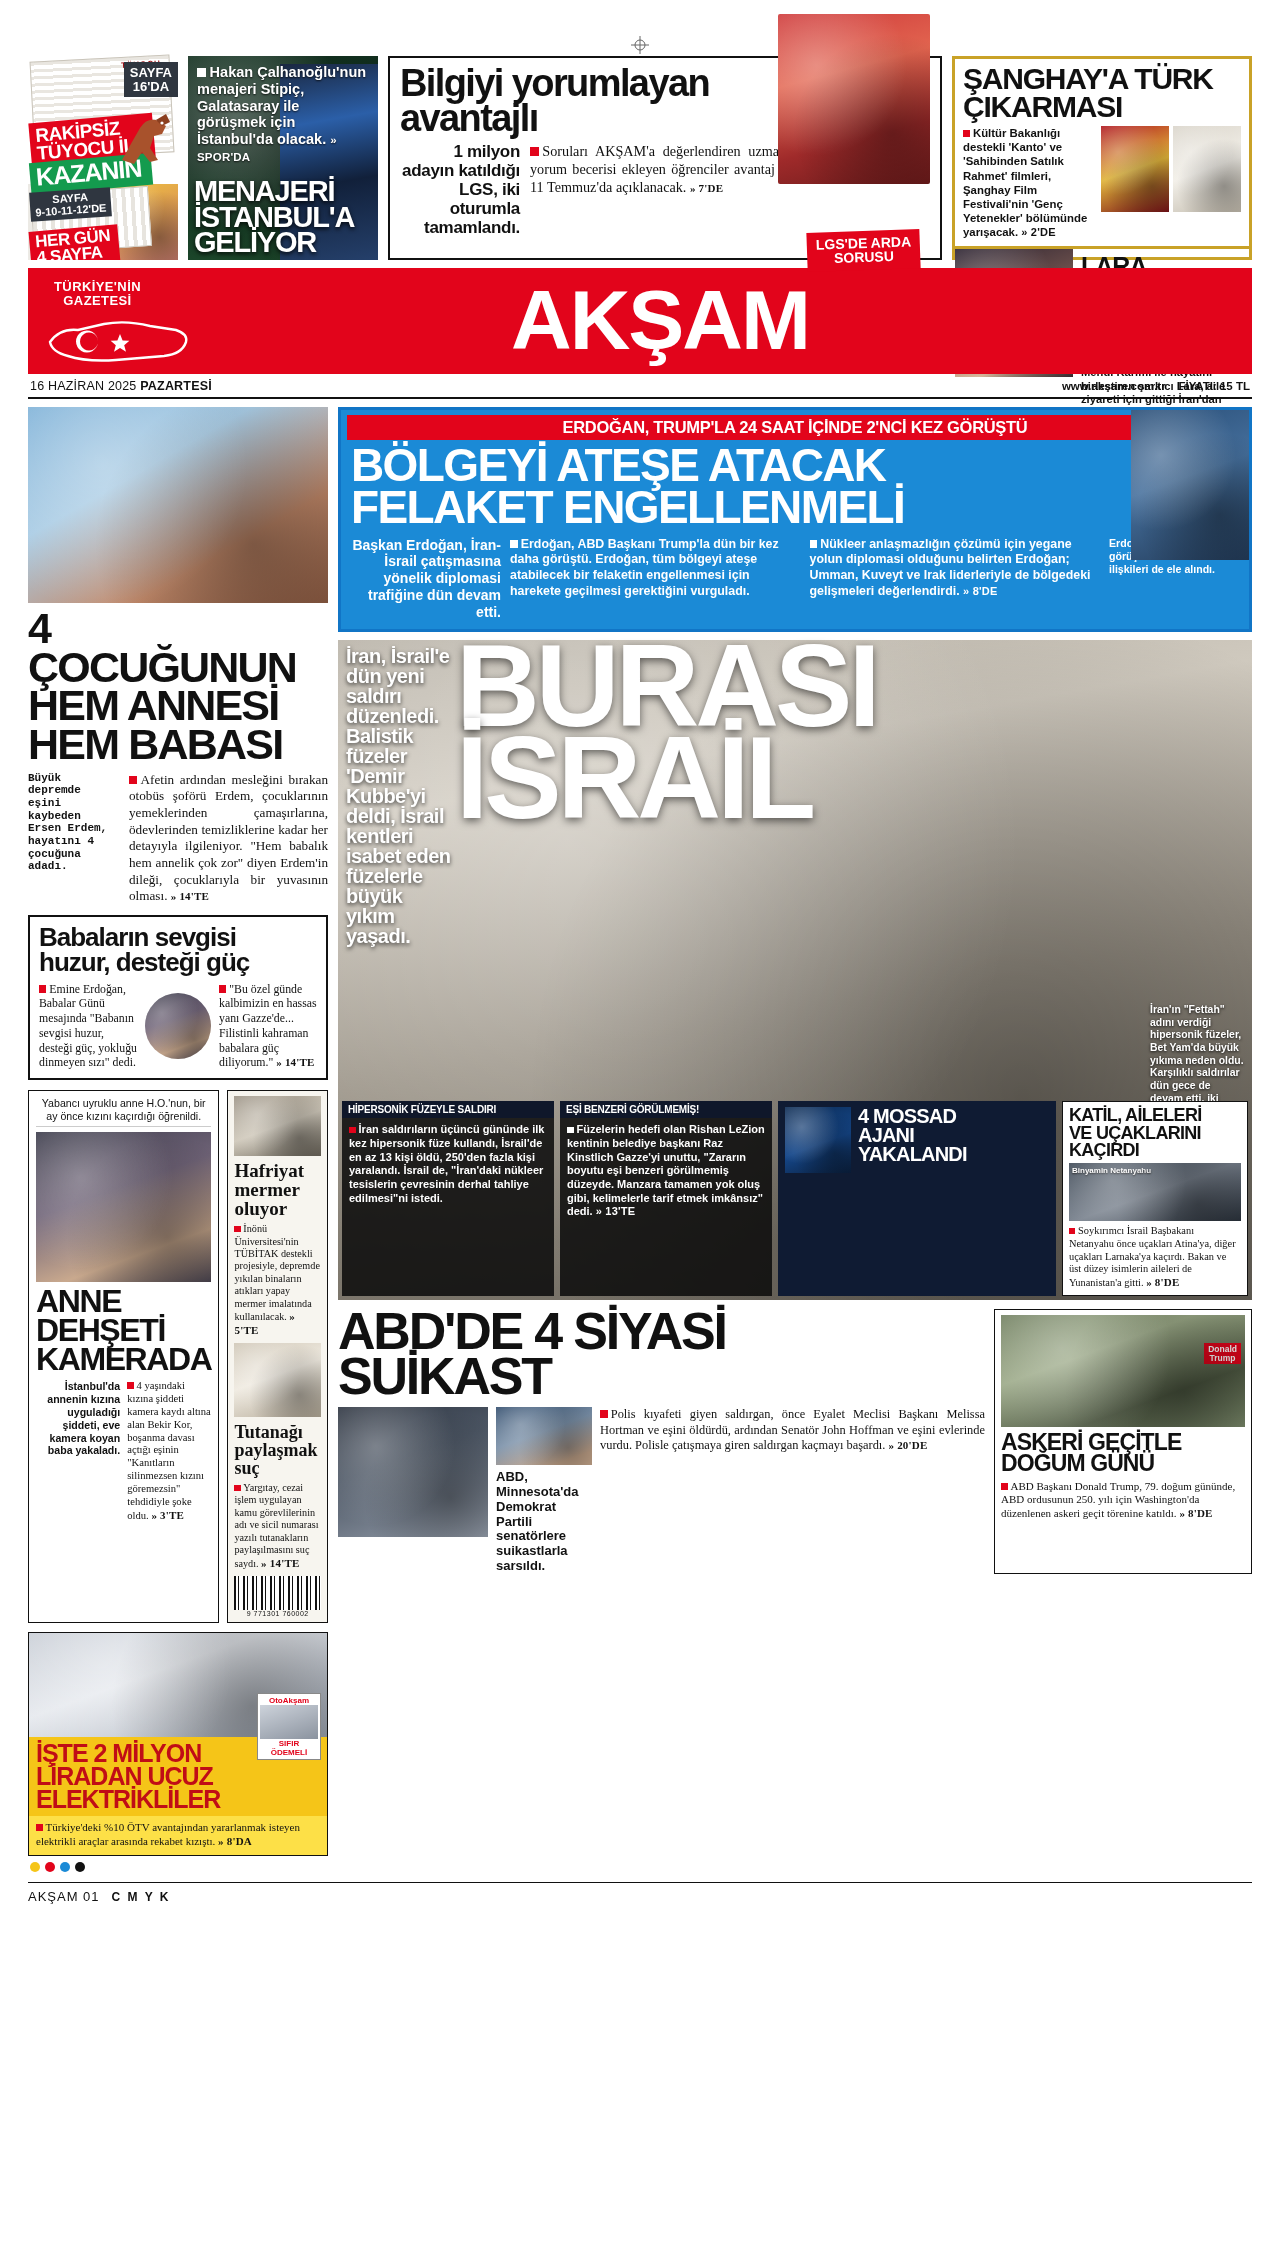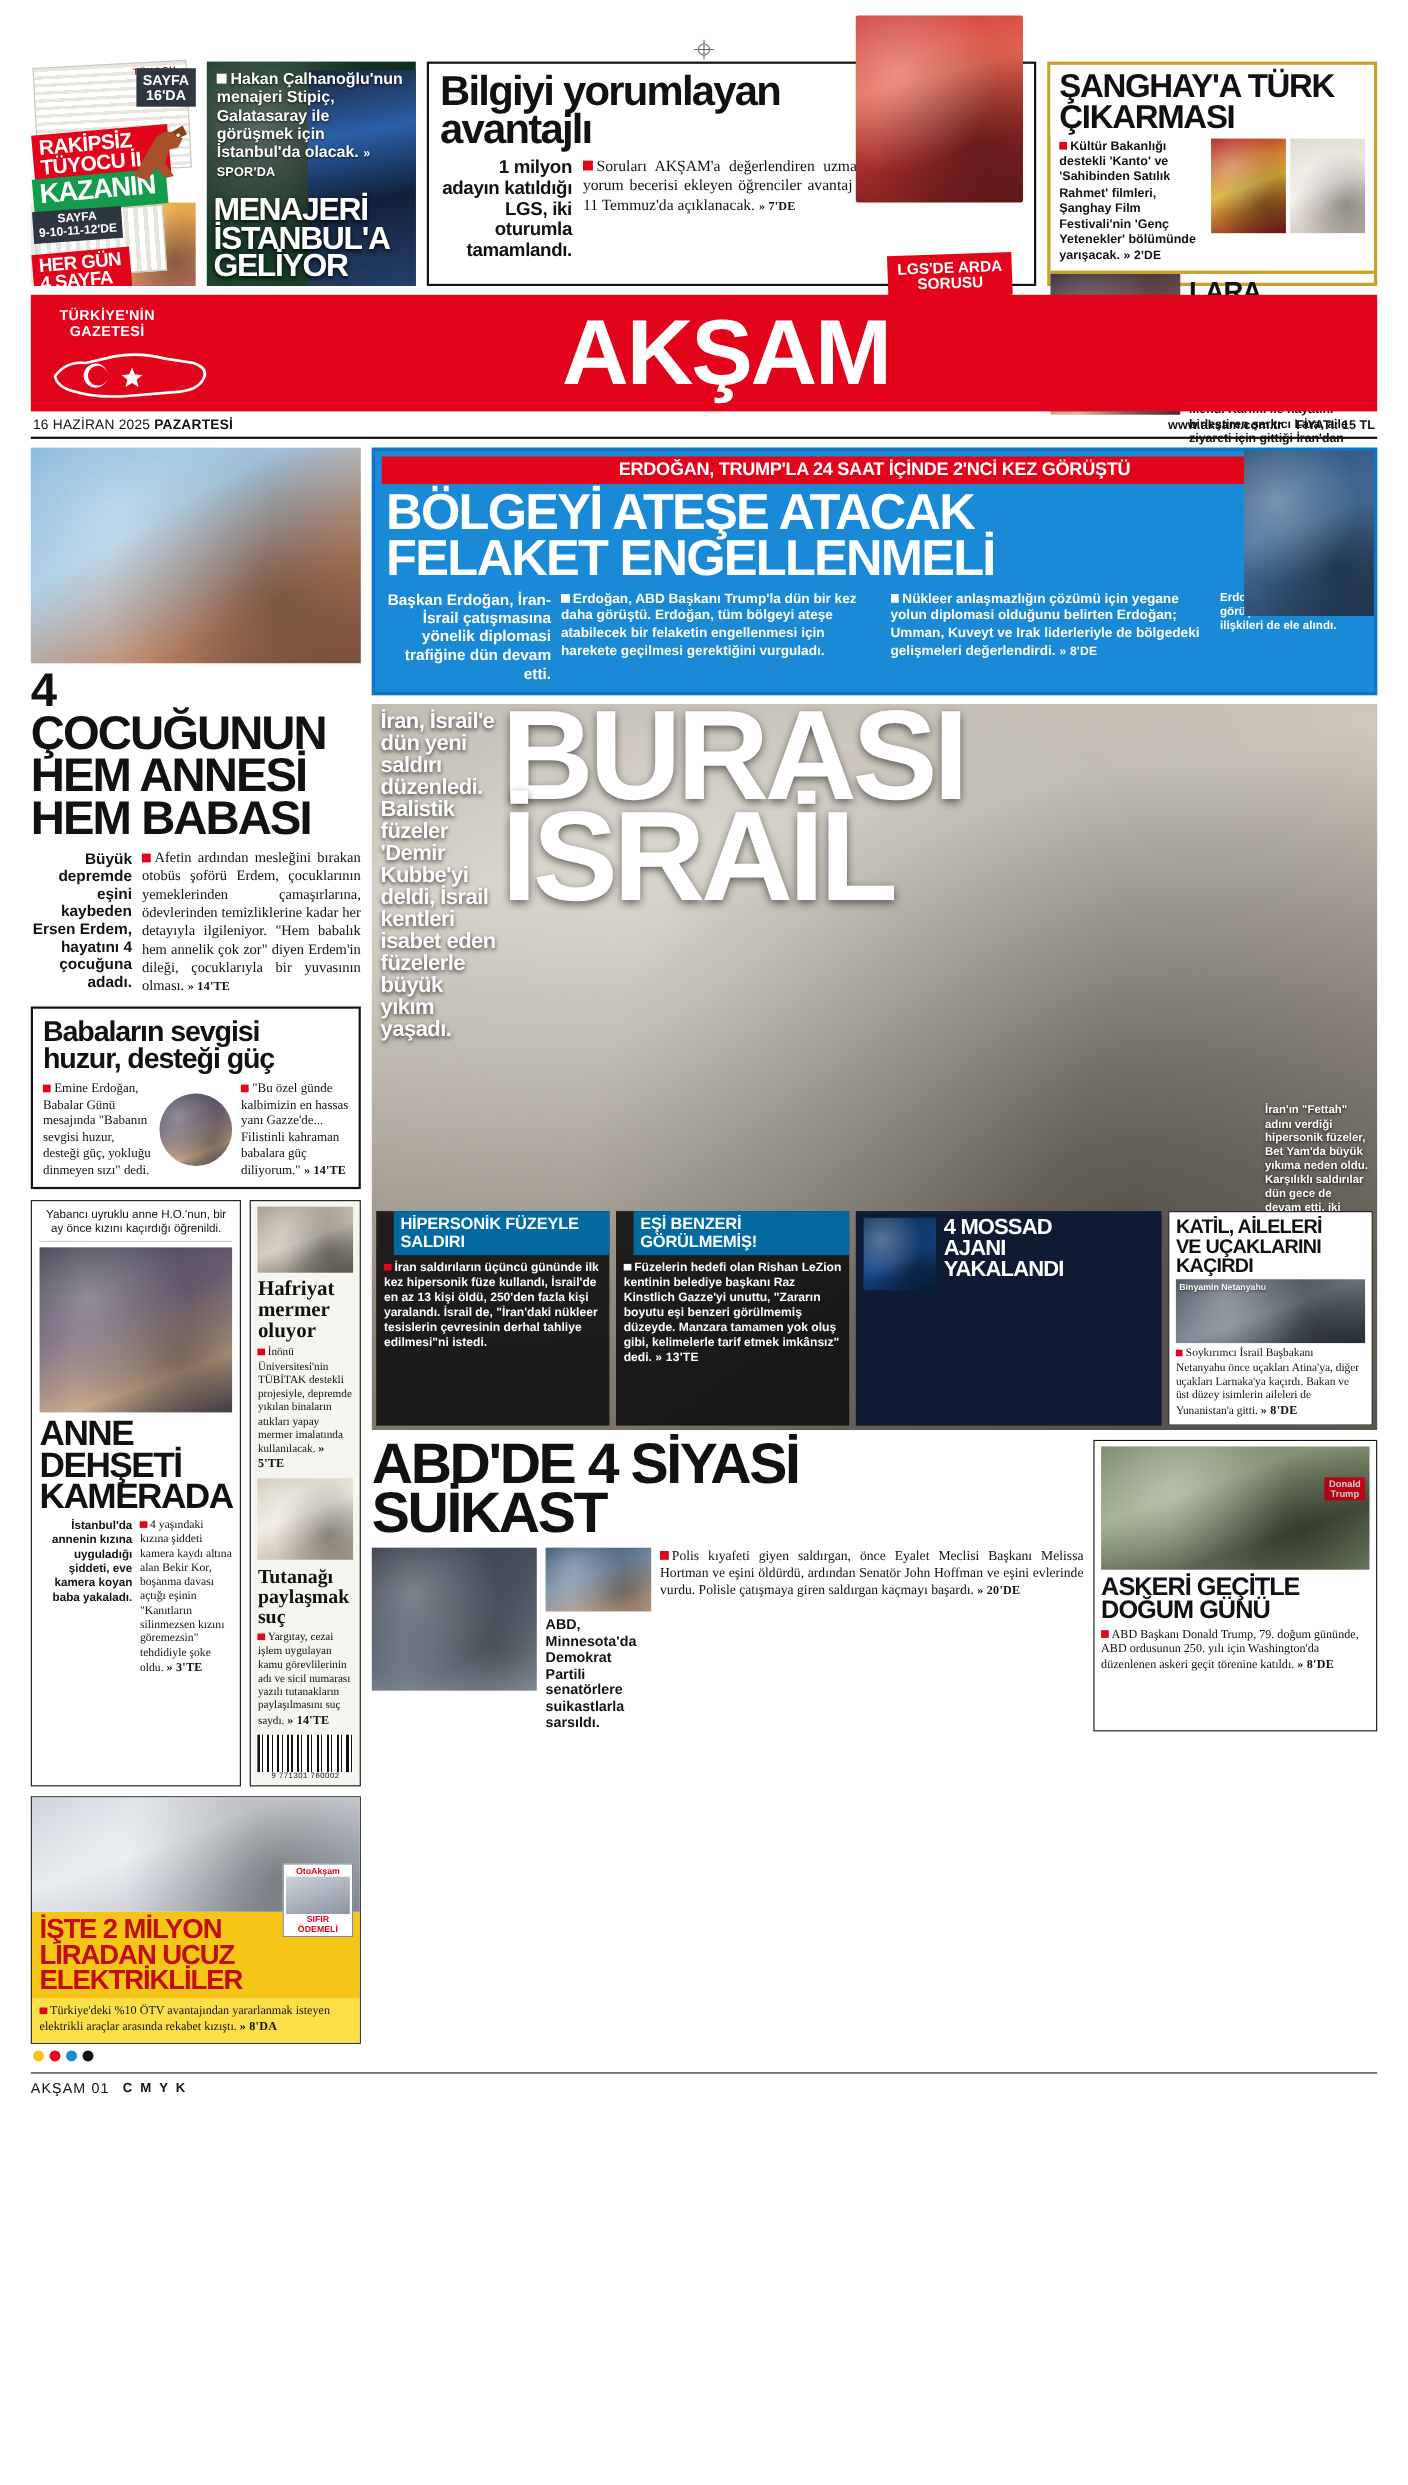--- a/index.html
+++ b/index.html
@@ -122,21 +122,21 @@
 
   
   .main { display:flex; gap:10px; margin-top:8px; }
   .colL { width:300px; }
   .colR { flex:1; }
 
   
   .famphoto { height:196px; }
   .bigL { font-size:43px; font-weight:800; line-height:.90; letter-spacing:-1.8px; margin-top:6px; }
   .underL { display:flex; gap:9px; margin-top:8px; }
-  .underL .lead { width:92px; text-align:right; font-weight:800; font-size:14px; line-height:1.15; }
+  .underL .lead { width:92px; font-weight:800; font-size:11px; line-height:1.15;font-family:Liberation Mono, monospace; }
   .underL .body { flex:1; font-family:"Liberation Serif", serif; font-size:13.2px; line-height:1.26; text-align:justify; }
 
   .babalar { border:2px solid #111; margin-top:10px; padding:8px 9px; }
   .babalar h3{font-size:26px;font-weight:800;line-height:.96;letter-spacing:-1px;}
   .babalar .row{display:flex;gap:8px;margin-top:7px;}
   .babalar .c{flex:1;font-size:11.8px;line-height:1.25;font-family:"Liberation Serif",serif;}
   .babalar .pic{width:66px;height:66px;border-radius:50%;align-self:center;}
 
   
   .lowleft { display:flex; gap:8px; margin-top:10px; }
@@ -187,21 +187,21 @@
   .hero .img{position:absolute;inset:0;}
   .hero .lead{position:absolute;left:8px;top:6px;width:108px;color:#fff;font-weight:800;
      font-size:20px;line-height:1.0;letter-spacing:-.5px;text-shadow:0 2px 4px rgba(0,0,0,.7);}
   .hero h1{position:absolute;left:118px;top:0;color:#fff;font-weight:800;font-size:116px;
      line-height:.80;letter-spacing:-4px;text-shadow:0 3px 8px rgba(0,0,0,.55);}
   .hero .side{position:absolute;right:6px;bottom:156px;width:96px;color:#fff;font-weight:700;
      font-size:10.4px;line-height:1.22;text-shadow:0 1px 3px rgba(0,0,0,.9);}
 
   .heroboxes{position:absolute;left:0;right:0;bottom:0;display:flex;gap:6px;padding:0 4px 4px;}
   .hbox{background:rgba(10,10,10,.86);padding:0 0 6px;}
-  .hbox .hd{background:#0369a1;color:#fff;font-weight:800;font-size:15px;padding:3px 6px;letter-spacing:-.2px;margin-left:16px;}
+  .hbox .hd{background:#0f172a;color:#fff;font-weight:800;font-size:10px;padding:3px 6px;letter-spacing:-.2px;}
   .hbox p{color:#fff;font-weight:700;font-size:11px;line-height:1.24;padding:5px 7px 0;}
   .hb1{width:212px;}
   .hb2{width:212px;}
   .hb3{flex:1;background:#0f1b33;}
   .hb3 .inner{display:flex;gap:7px;padding:6px 7px 0;}
   .hb3 .pic{width:66px;height:66px;}
   .hb3 h4{color:#fff;font-weight:800;font-size:20px;line-height:.94;letter-spacing:-.8px;}
   .hb3 .tx{flex:1;color:#fff;font-weight:700;font-size:10.6px;line-height:1.24;}
   .katil{width:186px;background:#fff;border:1px solid #111;padding:5px 6px;}
   .katil h4{font-size:18px;font-weight:800;line-height:.96;letter-spacing:-.7px;}

